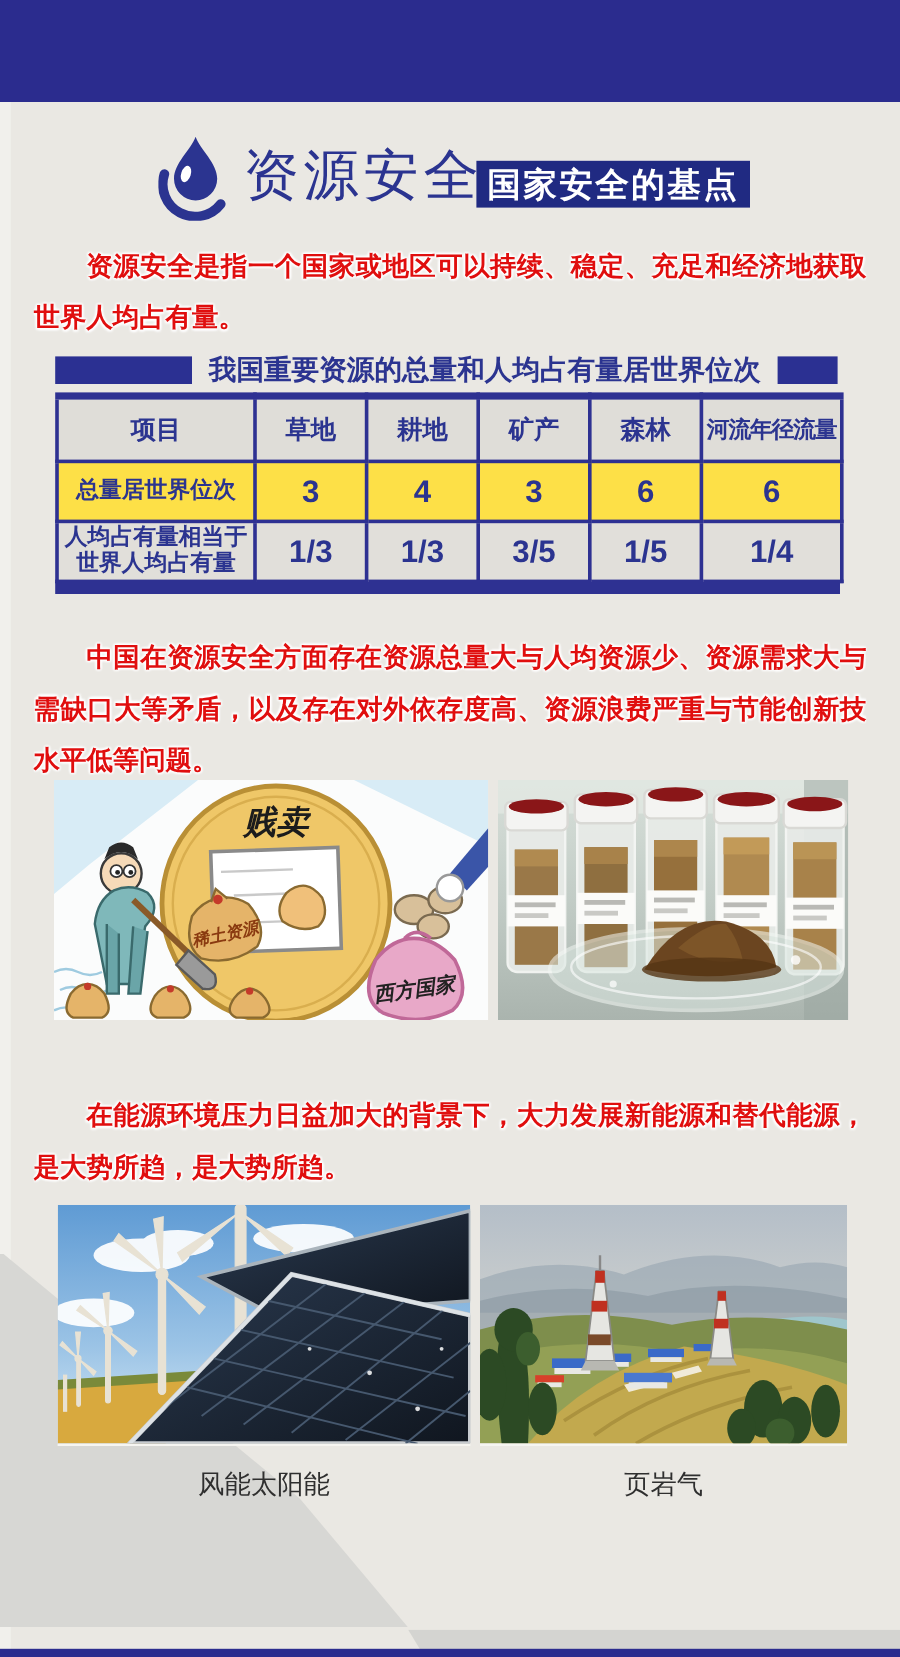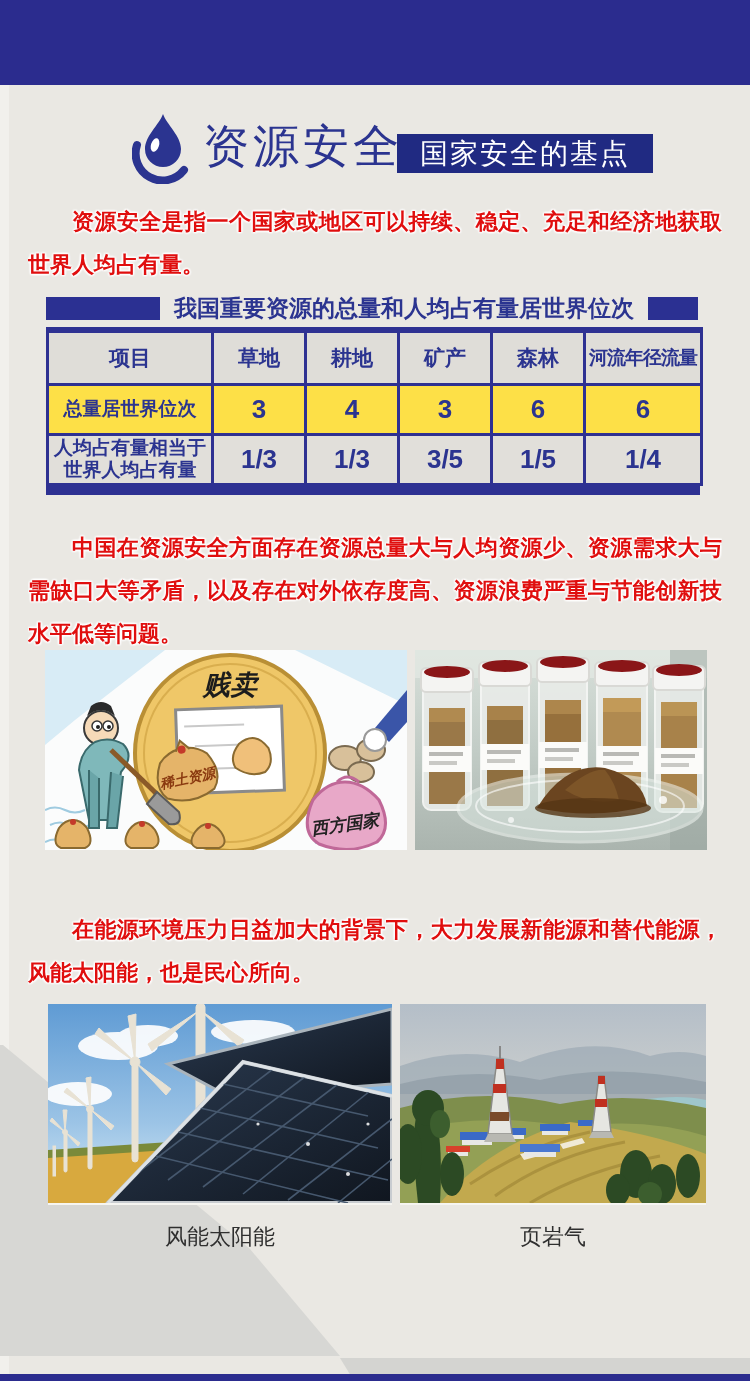--- a/index.html
+++ b/index.html
@@ -14,22 +14,22 @@
   .gray-b{left:338px;top:1358px;width:412px;height:23px;
     background:#d4d4d1;clip-path:polygon(2px 0,412px 0,412px 23px,16px 23px);}
 
   .top-bar{position:absolute;left:0;top:0;width:750px;height:85px;background:#2b2c8e;}
   .bottom-bar{position:absolute;left:0;top:1374px;width:750px;height:7px;background:#2b2c8e;}
 
   
   .logo{position:absolute;left:132px;top:112px;width:60px;height:72px;}
   .main-title{position:absolute;left:203px;top:116px;width:200px;
     font-size:46px;font-weight:500;color:#2b3490;letter-spacing:4px;white-space:nowrap;text-align:right;}
-  .badge{position:absolute;left:397px;top:134px;width:256px;height:39px;background:#202a82;
-    color:#ffffff;font-size:28px;font-weight:normal;display:flex;align-items:center;justify-content:center;
+  .badge{position:absolute;left:397px;top:134px;width:228px;height:39px;background:#202a82;
+    color:#ffffff;font-size:28px;font-weight:bold;display:flex;align-items:center;justify-content:center;
     letter-spacing:2px;}
 
   
   .para{position:absolute;left:28px;width:694px;color:#e00e0e;font-weight:bold;font-size:22px;
     line-height:43px;
     text-shadow:0 0 3px #fff,0 0 3px #fff,1px 1px 2px #fff,-1px -1px 2px #fff,1px -1px 2px #fff,-1px 1px 2px #fff;}
   .para .ln{text-align:justify;text-align-last:justify;height:43px;overflow:hidden;}
   .para .ln.first{text-indent:2em;}
   .para .ln.last{text-align:left;text-align-last:left;}
   .p1{top:200px;} .p2{top:526px;} .p3{top:908px;}
@@ -285,21 +285,21 @@
       <path d="M122 158 Q150 112 190 118 Q228 128 232 156 Q180 170 122 158 Z" fill="#6b4520"></path>
       <path d="M150 140 Q175 118 190 120 Q200 132 204 150 Q175 156 150 140 Z" fill="#7d5528"></path>
       <ellipse cx="178" cy="158" rx="58" ry="10" fill="#553414" opacity="0.8"></ellipse>
       <circle cx="248" cy="150" r="4" fill="#ffffff" opacity="0.8"></circle>
         <circle cx="96" cy="170" r="3" fill="#ffffff" opacity="0.7"></circle>
     </svg>
   </div>
 
   <div class="para p3">
     <div class="ln first">在能源环境压力日益加大的背景下，大力发展新能源和替代能源，既</div>
-    <div class="ln last">风能太阳能，也是民心所向。</div>
+    <div class="ln last">是大势所趋，是大势所趋。</div>
   </div>
 
   <div class="photo img-wind">
     <svg width="344" height="199" viewBox="0 0 344 199">
       <defs>
         <linearGradient id="sky1" x1="0" y1="0" x2="0" y2="1">
           <stop offset="0" stop-color="#5f9bd4"></stop>
             <stop offset="0.6" stop-color="#9cc4e6"></stop>
             <stop offset="1" stop-color="#d8eaf6"></stop>
         </linearGradient>

